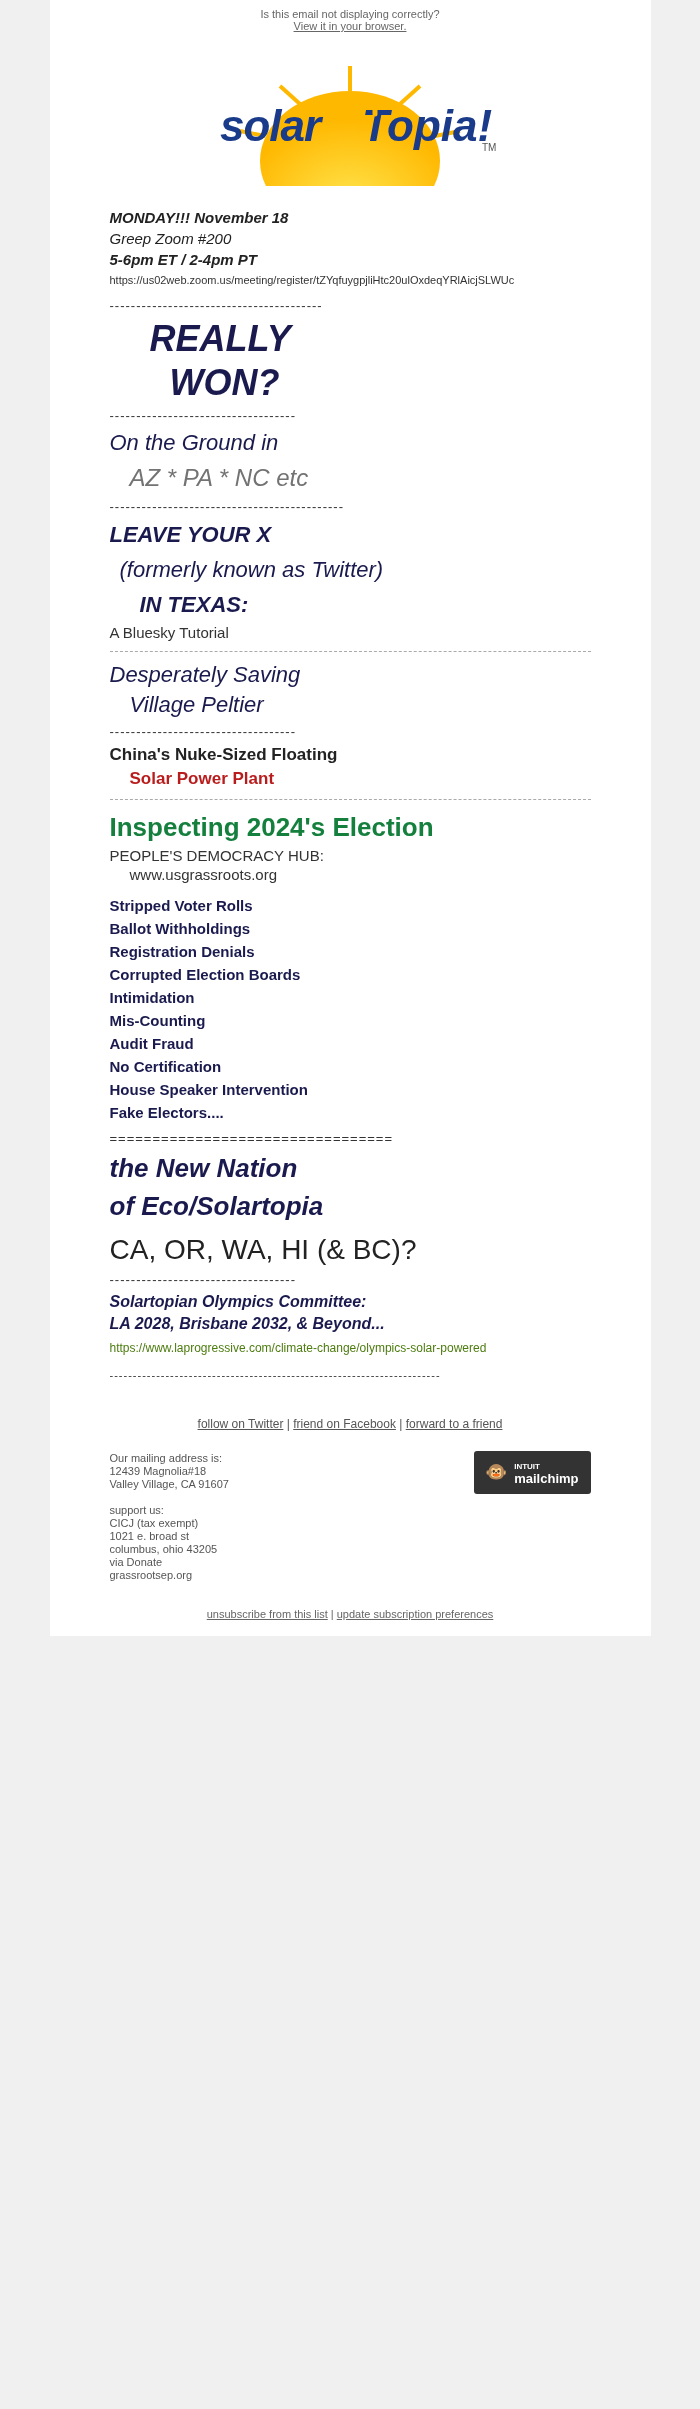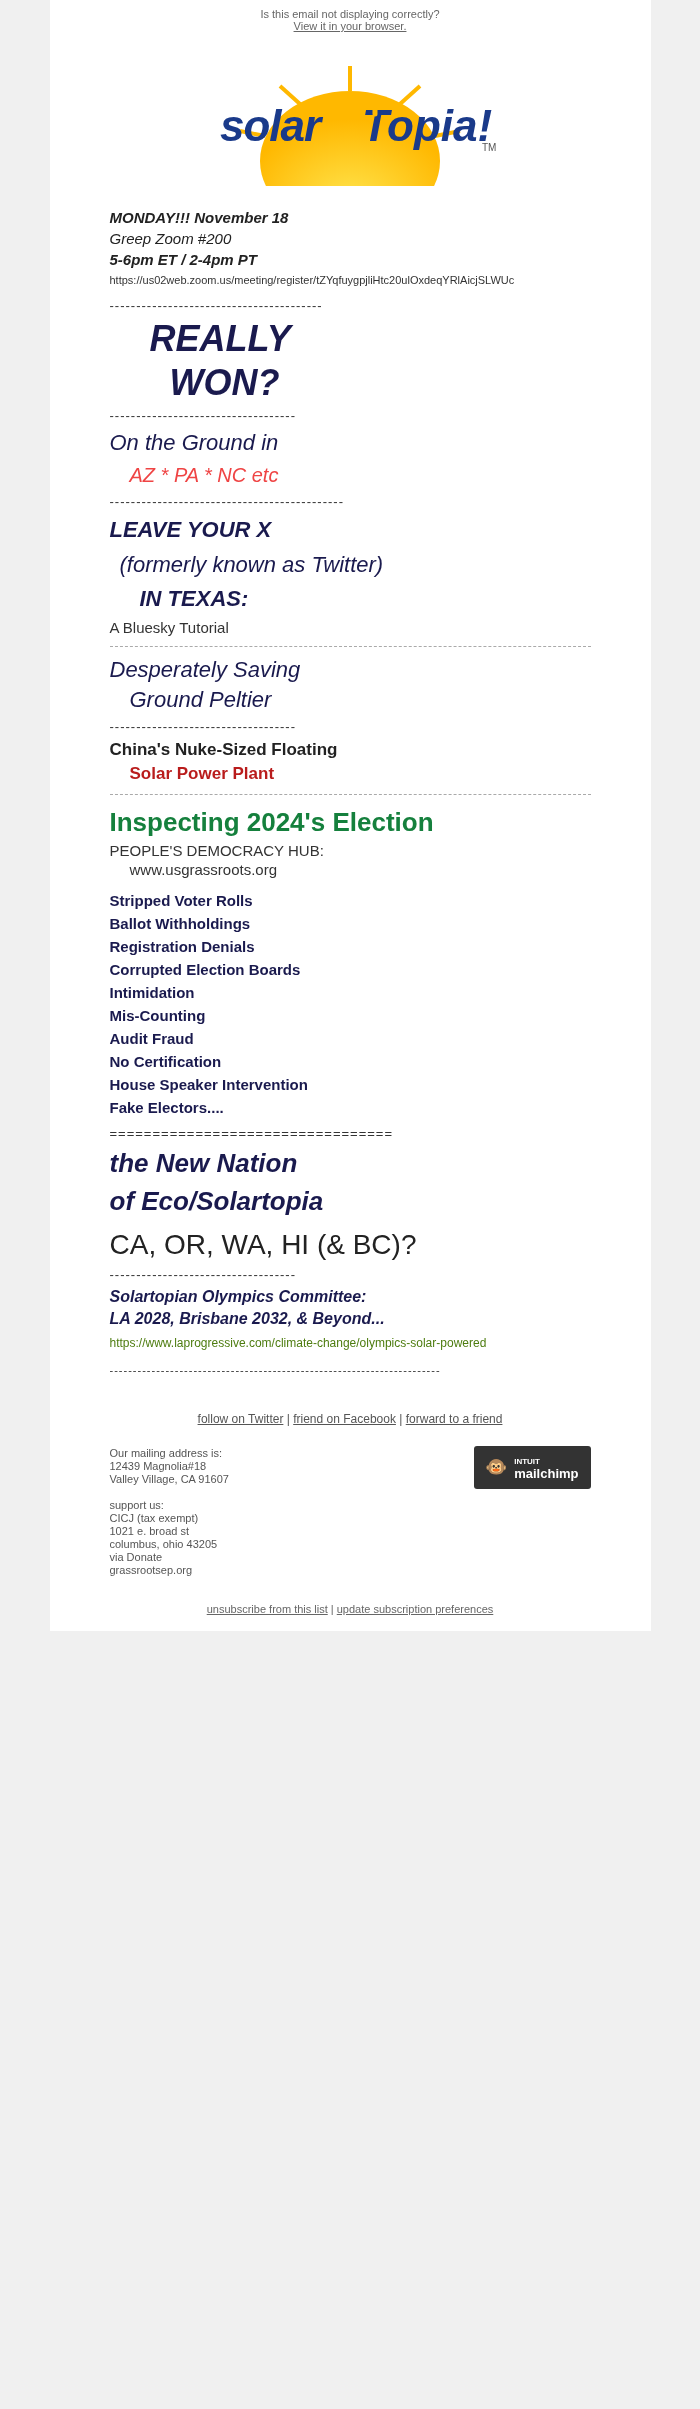--- a/index.html
+++ b/index.html
@@ -82,24 +82,24 @@
     }
     .section-heading {
       font-size: 22px;
       font-style: italic;
       font-weight: normal;
       color: #1a1a4e;
       line-height: 1.3;
       margin: 4px 0;
     }
     .section-heading-indent {
-      font-size: 20px;
+      font-size: 24px;
       font-style: italic;
       font-weight: normal;
-      color: #ef4444;
+      color: #737373;
       line-height: 1.3;
       margin: 4px 0;
       padding-left: 20px;
     }
     .leave-heading {
       font-size: 22px;
       font-style: italic;
       font-weight: bold;
       color: #1a1a4e;
       line-height: 1.4;
@@ -329,21 +329,21 @@
     <p class="divider-dashes">--------------------------------------------</p>
 
     <div class="leave-heading">LEAVE YOUR X</div>
     <div class="leave-heading-indent" style="font-style:italic;font-size:22px;color:#1a1a4e;margin:4px 0;padding-left:10px;">(formerly known as Twitter)</div>
     <div class="leave-sub">IN TEXAS:</div>
     <p class="bluesky-line">A Bluesky Tutorial</p>
 
     <hr class="divider-dots">
 
     <div class="desperately-heading">Desperately Saving</div>
-    <div class="peltier-heading">Ground Peltier</div>
+    <div class="peltier-heading">Village Peltier</div>
 
     <p class="divider-dashes">-----------------------------------</p>
 
     <p class="nuke-heading">China's Nuke-Sized Floating</p>
     <p class="nuke-heading-indent">Solar Power Plant</p>
 
     <hr class="divider-dots">
 
     <p class="inspect-heading">Inspecting 2024's Election</p>
     <p class="democracy-hub">PEOPLE'S DEMOCRACY HUB:</p>

